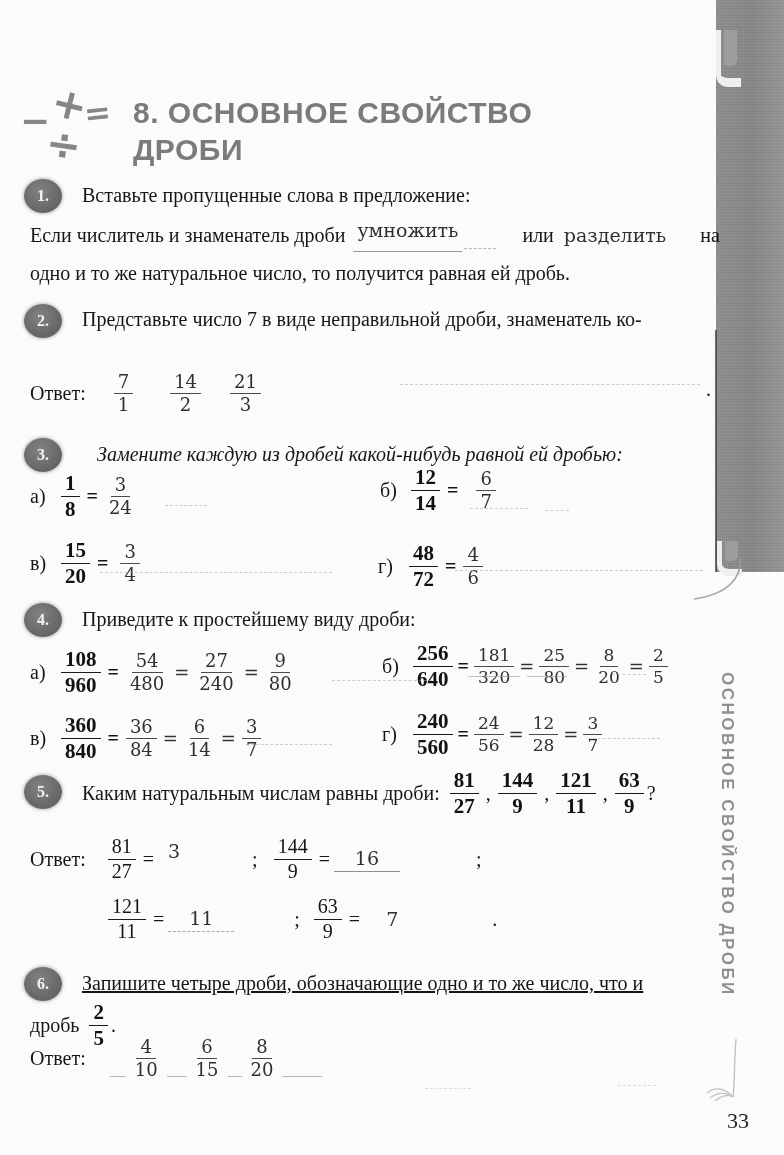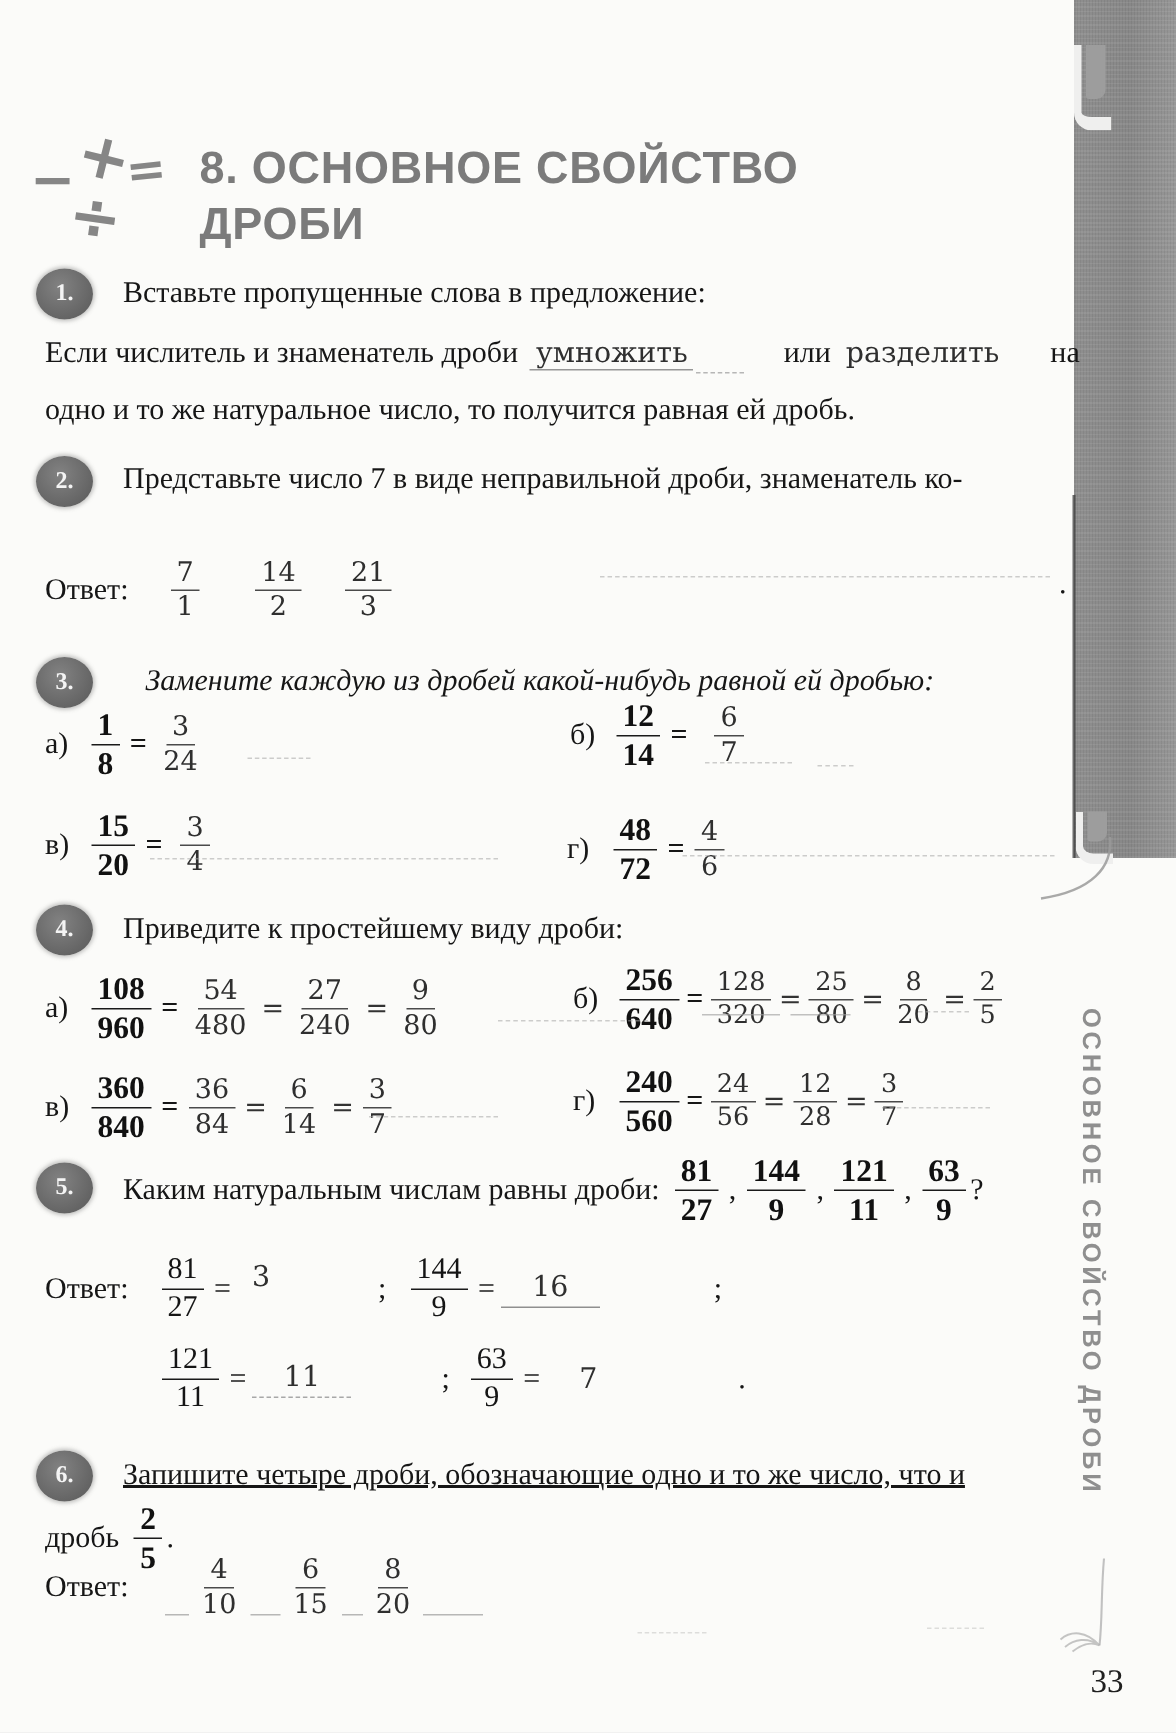--- a/index.html
+++ b/index.html
@@ -95,21 +95,21 @@
     <div>8. ОСНОВНОЕ СВОЙСТВО</div>
     <div>ДРОБИ</div>
   </div>
 
   <div class="circle" style="top:179px;">
     <span>1.</span>
   </div>
   <div class="text" style="left:82px;top:184px;">Вставьте пропущенные слова в предложение:</div>
   <div class="row" style="left:30px;top:218px;height:34px;">
     <span>Если числитель и знаменатель дроби</span>
-    <span class="hwv" style="border-bottom:1.6px solid #969696;padding:0 4px 0;margin-left:8px;">умножить</span>
+    <span class="hwv" style="border-bottom:1.6px solid #969696;padding:0 4px 10px;margin-left:8px;">умножить</span>
     <span class="lowdash" style="width:32px;margin-bottom:3px;border-bottom-style:dashed;"></span>
     <span style="margin-left:24px;">или</span>
     <span class="hwv" style="margin-left:10px;">разделить</span>
     <span style="margin-left:34px;">на</span>
   </div>
   <div class="text" style="left:30px;top:262px;">одно и то же натуральное число, то получится равная ей дробь.</div>
 
   <div class="circle" style="top:304px;">
     <span>2.</span>
   </div>
@@ -219,21 +219,21 @@
       </span>
   </div>
   <div class="row tight" style="left:382px;top:636px;height:60px;">
     <span class="key">б)</span>
     <span class="frac print">
         <span class="num">256</span>
         <span class="den">640</span>
       </span>
     <span class="eq">=</span>
     <span class="frac hw">
-        <span class="num">128</span>
+        <span class="num">181</span>
         <span class="den">320</span>
       </span>
     <span class="eqh">=</span>
     <span class="frac hw">
         <span class="num">25</span>
         <span class="den">80</span>
       </span>
     <span class="eqh">=</span>
     <span class="frac hw">
         <span class="num">8</span>

